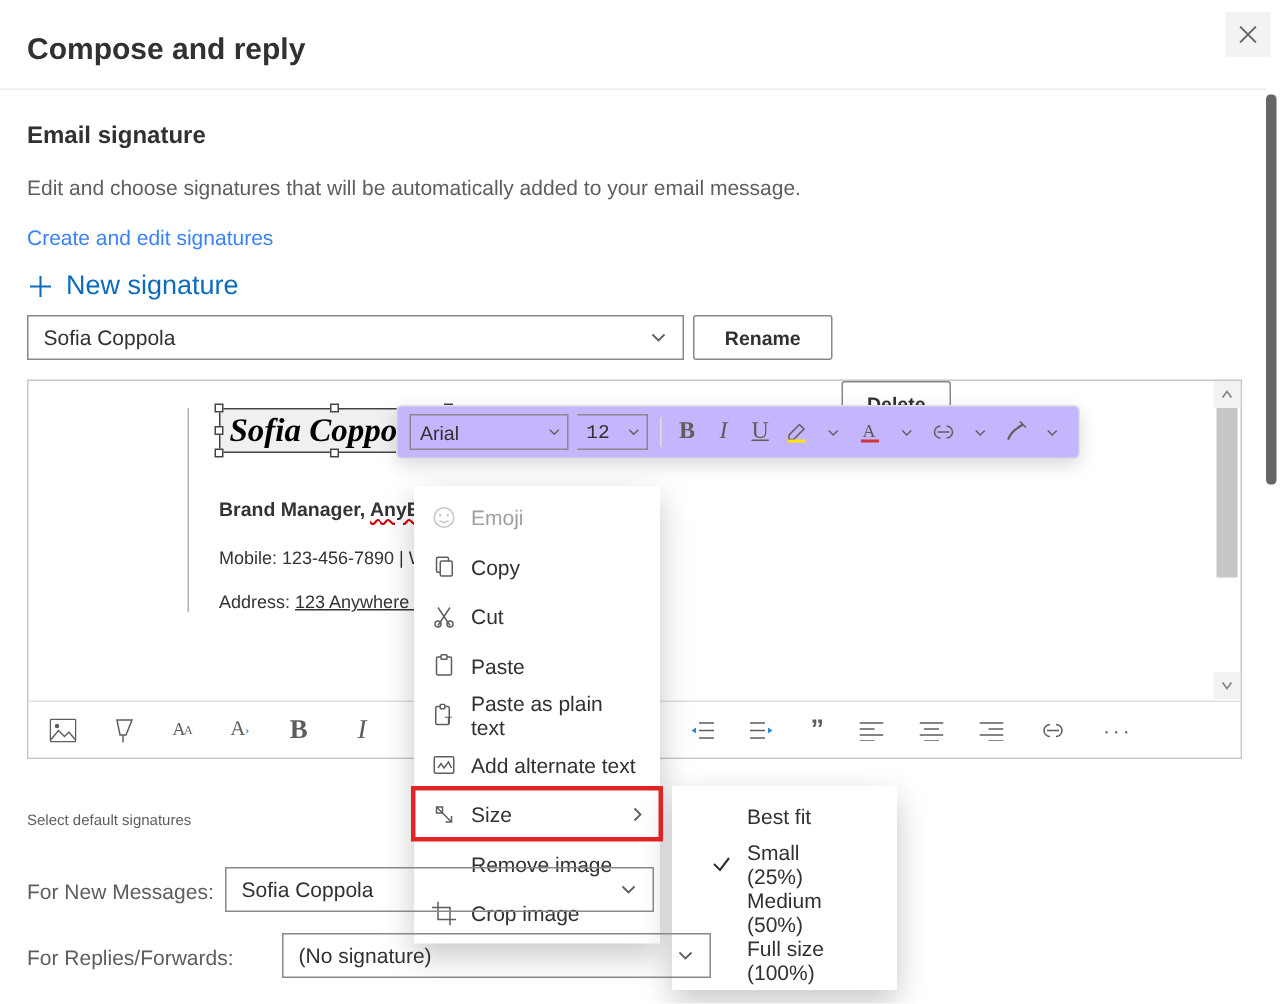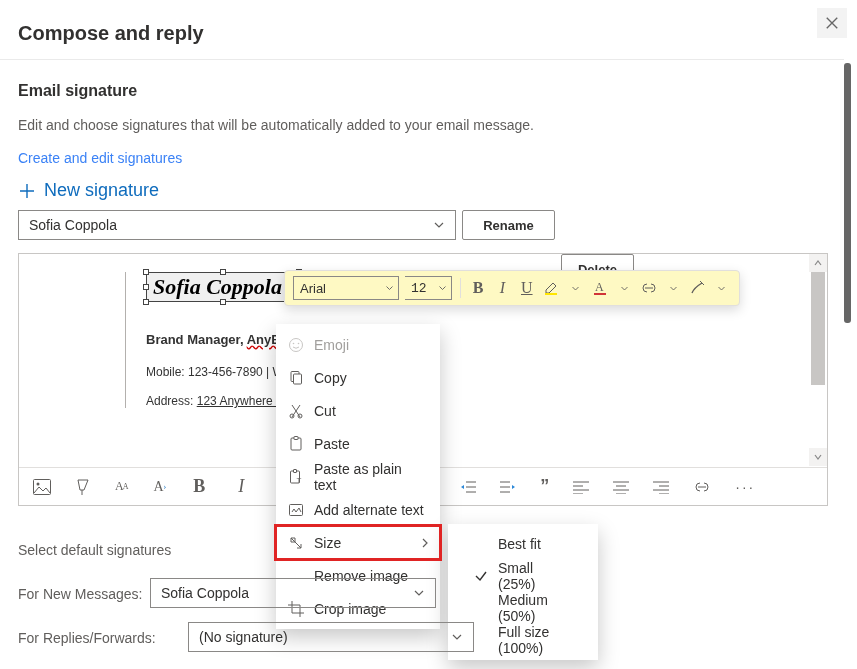--- a/index.html
+++ b/index.html
@@ -215,23 +215,23 @@
     font-size: 12px; color: #333;
   }
   .addr-line {
     margin-top: 15px;
     font-size: 12px; color: #333;
   }
   .addr-line .a { text-decoration: underline; }
   
   .float-fmt {
     position: absolute;
-    top: 270px; left: 284px;
+    top: 270px; left: 264px;
     width: 456px; height: 36px;
-    background: #fef9c3;
+    background: #c4b5fd;
     border: 1px solid #e1dfdd;
     border-radius: 4px;
     box-shadow: 0 4px 12px rgba(0,0,0,0.15);
     display: flex; align-items: center;
     padding: 0 8px;
     gap: 6px;
   }
   .float-fmt .sel {
     border: 1px solid #8a8886;
     height: 24px;
@@ -302,21 +302,21 @@
     cursor: pointer;
     position: relative;
   }
   .sub-menu .sitem .check {
     position: absolute; left: 10px; top: 50%; transform: translateY(-50%);
   }
   
   .defaults-heading {
     position: absolute;
     top: 542px; left: 18px;
-    font-size: 14px; color: #605e5c;
+    font-size: 10px; color: #605e5c;
   }
   .label-new {
     position: absolute;
     top: 586px; left: 18px;
     font-size: 14px; color: #605e5c;
   }
   .sel-new {
     position: absolute;
     top: 578px; left: 150px;
     width: 286px; height: 30px;

